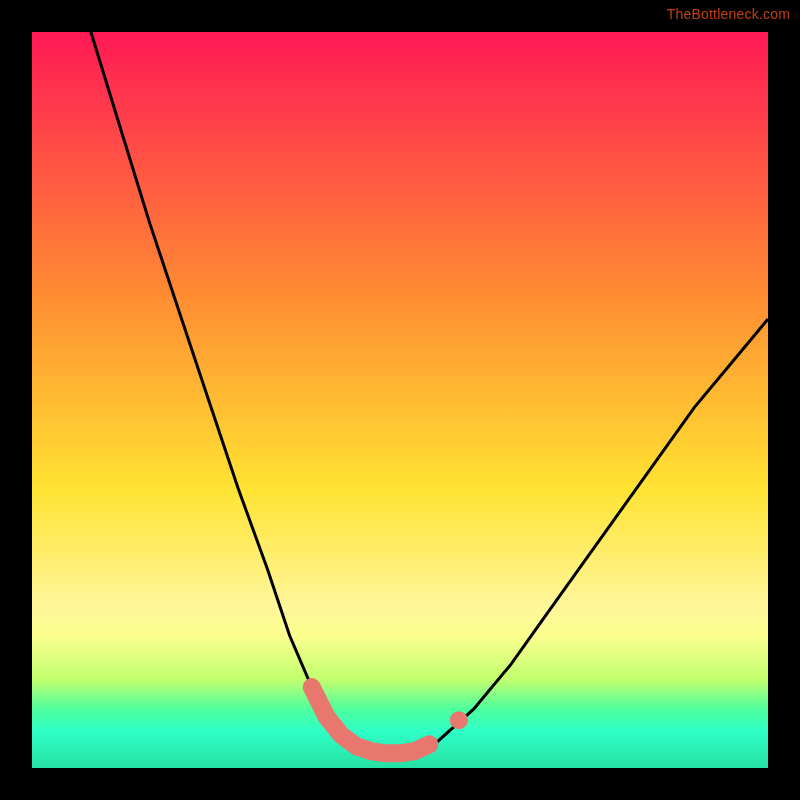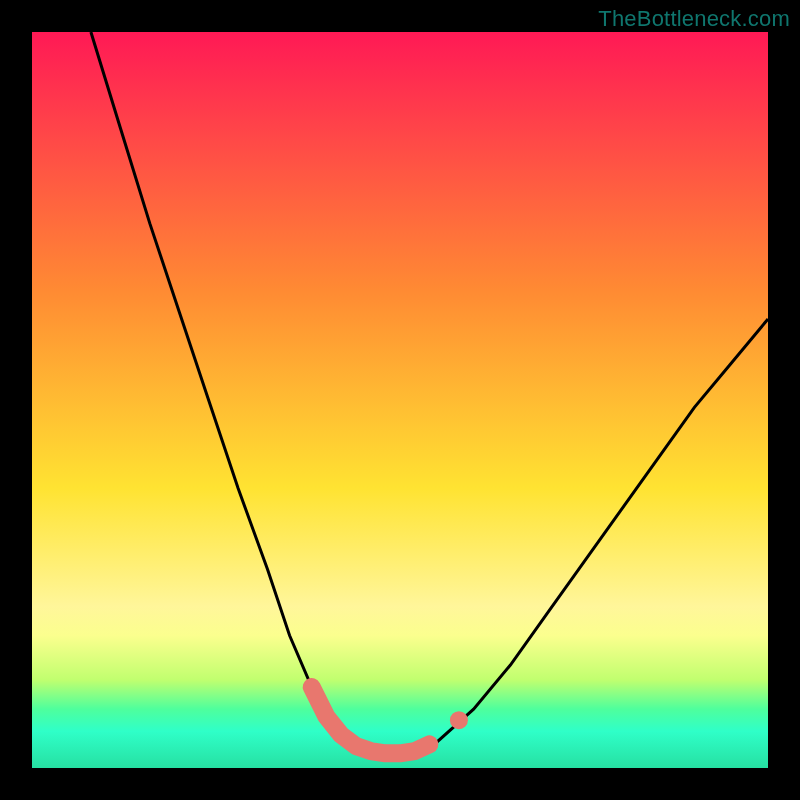--- a/index.html
+++ b/index.html
@@ -35,22 +35,22 @@
       #c1ff6f 88%,
       #4eff9d 92%,
       #2fffc8 95%,
       #26e0a2 100%
     );
   }
   .watermark {
     position: absolute;
     top: 6px;
     right: 10px;
-    color: #0f766e;
-    font-size: 22px;
+    color: #c2410c;
+    font-size: 14px;
     font-weight: 500;
     letter-spacing: 0.2px;
     pointer-events: none;
   }
   svg.curve {
     position: absolute;
     left: 0;
     top: 0;
     width: 736px;
     height: 736px;

